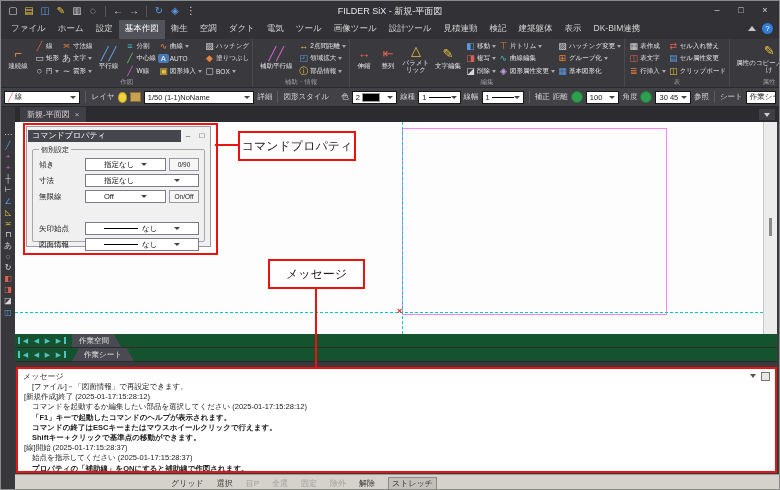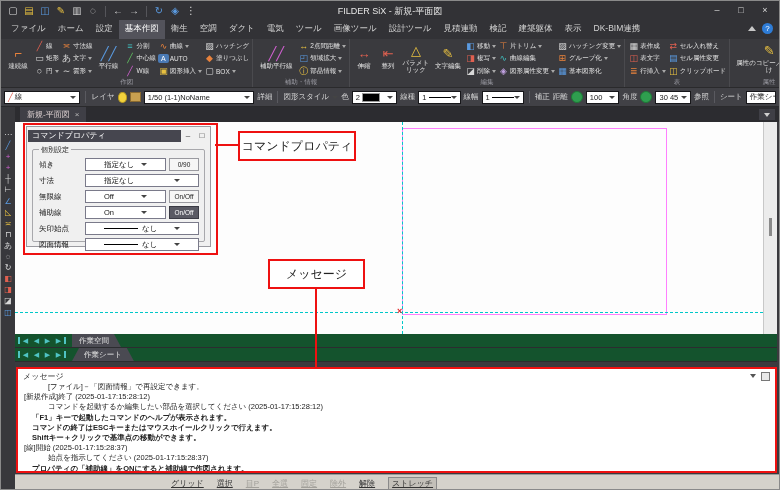--- a/index.html
+++ b/index.html
@@ -95,26 +95,26 @@
   .ntab{margin-left:6px;background:#4a4a52;color:#e4e4e4;font-size:7.5px;height:13px;line-height:13px;padding:0 12px 0 7px;
         clip-path:polygon(0 0,calc(100% - 7px) 0,100% 100%,0 100%);}
   .ntab.mid{clip-path:polygon(7px 0,calc(100% - 7px) 0,100% 100%,0 100%);padding-left:12px;}
   
   .msgpanel{left:15px;top:366px;width:761px;height:106px;background:#fff;border:2px solid #ee1111;box-sizing:border-box;overflow:hidden;z-index:4;color:#222;}
   .msg-head{height:12px;display:flex;align-items:center;padding:1px 5px 0 5px;font-size:8px;color:#333;}
   .mh-icons{margin-left:auto;display:flex;align-items:center;gap:5px;}
   .mh-tri{width:0;height:0;border-left:3.5px solid transparent;border-right:3.5px solid transparent;border-top:4px solid #555;}
   .mh-pin{width:7px;height:7px;border:1px solid #777;background:#e8e8e8;}
   .ml{font-size:7.5px;line-height:10.2px;white-space:nowrap;color:#222;}
-  .l0{padding-left:6px;}.l1{padding-left:30px;}.l2{padding-left:14px;font-weight:bold;}
+  .l0{padding-left:6px;}.l1{padding-left:14px;}.l2{padding-left:14px;font-weight:bold;}
   
   .statusbar{left:0;top:473px;width:100%;height:17px;background:#d5d2cb;border-top:1px solid #9a9a9a;
              display:flex;align-items:center;font-size:8px;color:#333;box-sizing:border-box;}
   .st-left{margin-left:170px;display:flex;align-items:center;gap:13px;}
-  .st{white-space:nowrap;text-decoration:underline;}
+  .st{white-space:nowrap;}
   .st.dis{color:#a2a09a;}
   .st.pressed{background:#c3c0b9;border:1px solid #8a8a8a;padding:0 3px;line-height:11px;}
   .st-right{margin-left:58px;display:flex;gap:13px;white-space:nowrap;}
   .corner{left:0;top:473px;width:14px;height:17px;background:#38383c;z-index:2;}
 </style>
 </head>
 <body>
 
 <div class="win">
 
@@ -514,28 +514,20 @@
           </div>
       </div>
       <div class="cp-row" style="top:40px">
         <span class="cp-lab">無限線</span>
         <div class="cp-drop">
             <span>Off</span>
             <span class="cp-darr"></span>
           </div>
         <div class="cp-side"><span>On/Off</span></div>
       </div>
-      <div class="cp-row" style="top:56px">
-        <span class="cp-lab">補助線</span>
-        <div class="cp-drop">
-            <span>On</span>
-            <span class="cp-darr"></span>
-          </div>
-        <div class="cp-side active"><span>On/Off</span></div>
-      </div>
       <div class="cp-row" style="top:72px">
         <span class="cp-lab">矢印始点</span>
         <div class="cp-drop">
             <span class="cp-line"></span>
             <span>なし</span>
             <span class="cp-darr"></span>
           </div>
       </div>
       <div class="cp-row" style="top:88px">
         <span class="cp-lab">図面情報</span>

